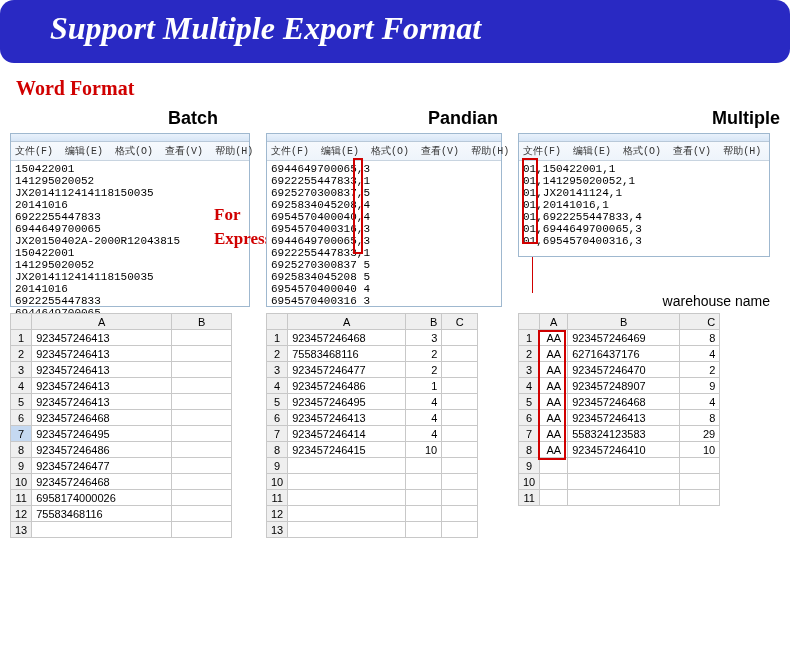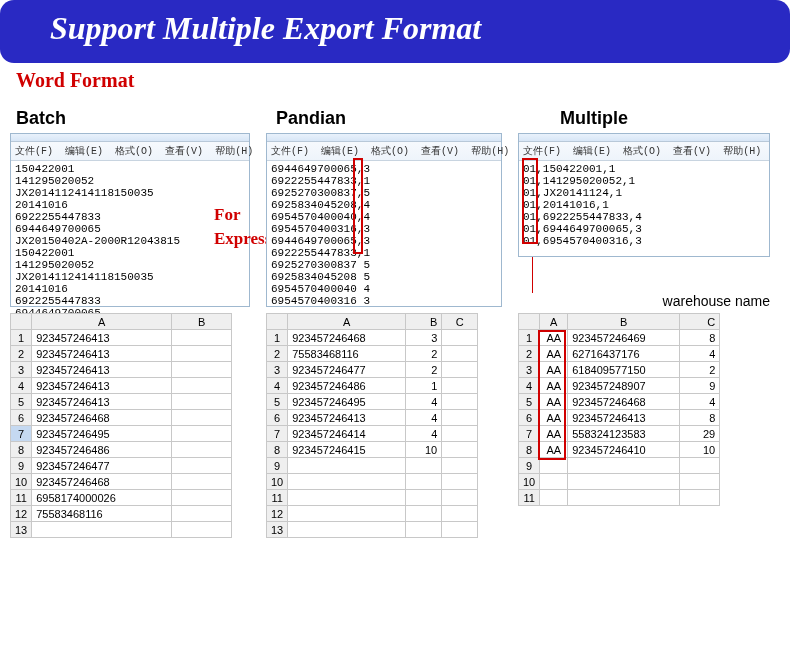--- a/index.html
+++ b/index.html
@@ -14,32 +14,33 @@
     background: #2929c3;
     color: #fff;
     font-weight: bold;
     font-style: italic;
     font-size: 32px;
     padding: 10px 36px 16px 50px;
     font-family: "Times New Roman", serif;
     border-radius: 14px;
   }
   .content {
-    padding: 6px 10px 0 10px;
+    padding: 14px 10px 0 10px;
   }
   .section-title-red {
     color: #d00000;
     font-size: 20px;
     font-family: "Times New Roman", serif;
     font-weight: bold;
     margin: 0 0 0 6px;
   }
   .row-labels {
     display: flex;
-    margin-top: 16px;
+    margin-top: 8px;
+    justify-content: flex-end;
   }
   .label-batch {
     width: 260px;
     font-weight: bold;
     font-size: 18px;
     padding-left: 6px;
   }
   .label-pandian {
     width: 260px;
     font-weight: bold;
@@ -450,21 +451,21 @@
             </tr>
             <tr>
               <td class="rowhead">2</td>
               <td class="colA">AA</td>
               <td class="colB">62716437176</td>
               <td class="colC num">4</td>
             </tr>
             <tr>
               <td class="rowhead">3</td>
               <td class="colA">AA</td>
-              <td class="colB">618409577150</td>
+              <td class="colB">923457246470</td>
               <td class="colC num">2</td>
             </tr>
             <tr>
               <td class="rowhead">4</td>
               <td class="colA">AA</td>
               <td class="colB">923457248907</td>
               <td class="colC num">9</td>
             </tr>
             <tr>
               <td class="rowhead">5</td>

